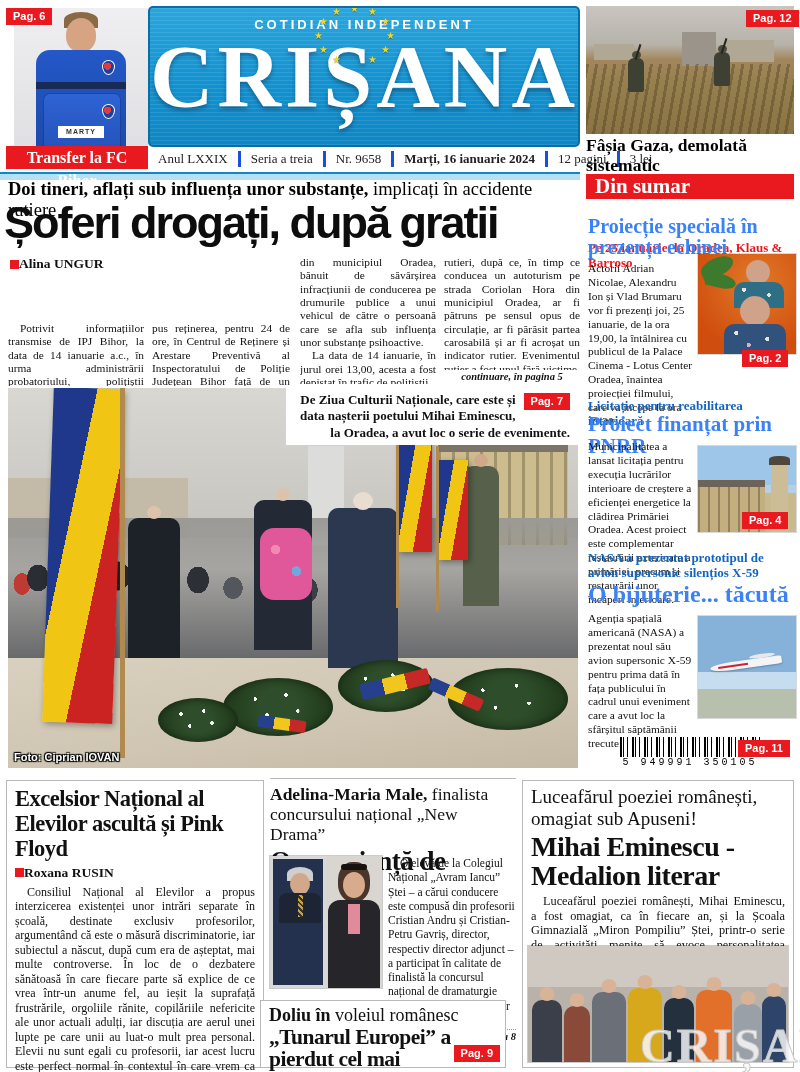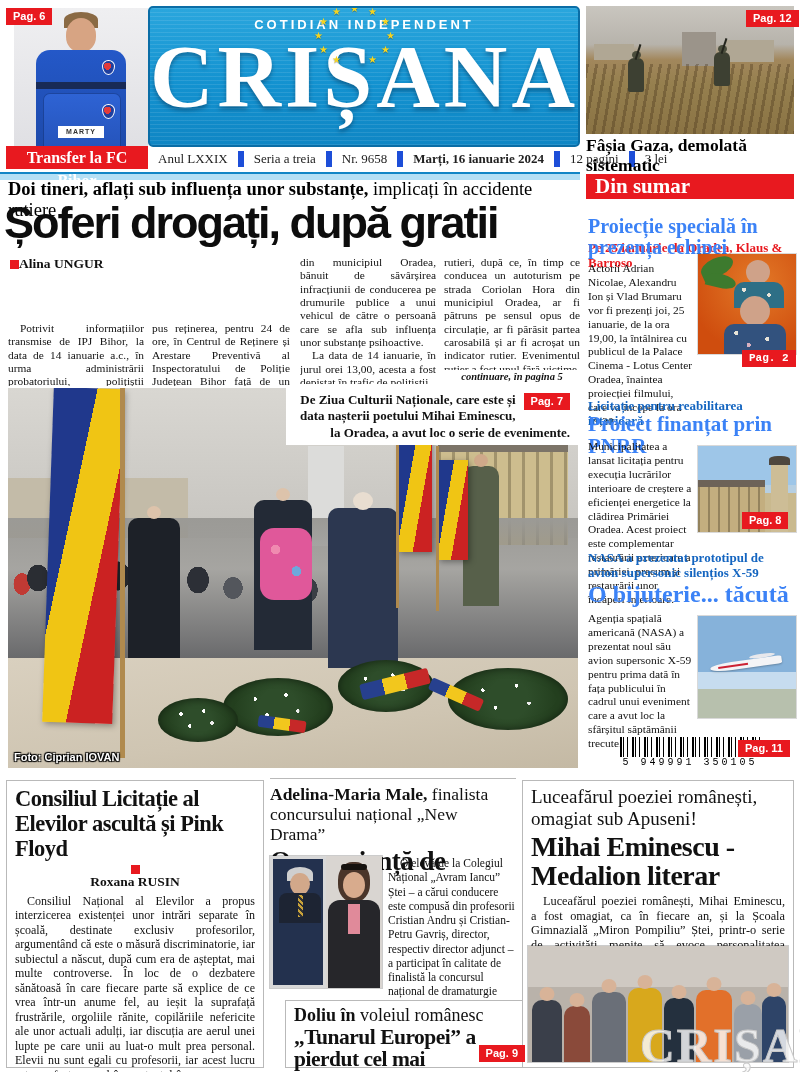--- a/index.html
+++ b/index.html
@@ -31,21 +31,21 @@
   #masthead::after { content:""; position:absolute; inset:0;
     background:repeating-linear-gradient(180deg, rgba(255,255,255,.10) 0 1px, transparent 1px 4px); }
   #cotidian { position:absolute; left:0; right:0; top:9px; text-align:center; color:#fff;
     font:bold 13px "Liberation Sans",sans-serif; letter-spacing:3px; z-index:2; }
   #brand { position:absolute; left:0; right:0; top:18px; text-align:center; color:#fff;
     font:bold 88px "Liberation Serif",serif; letter-spacing:4px; z-index:1;
     text-shadow:0 3px 4px rgba(0,30,60,.4); }
   .star { position:absolute; color:#f6d41f; font-size:10px; z-index:3; text-shadow:0 1px 1px rgba(0,0,0,.3); }
   #dateline { left:148px; top:147px; width:432px; height:24px; display:flex; align-items:center;
     font:13px "Liberation Serif",serif; color:#222; background:#fff; }
-  #dateline > span { padding:0 10px; border-right:6px solid #1d4ed8; white-space:nowrap; }
+  #dateline > span { padding:0 10px; border-right:3px solid #1d4ed8; white-space:nowrap; }
   #dateline > span:last-child { border-right:none; }
   #dateline .bold { font-weight:bold; }
   #strip-line { left:0; top:172px; width:580px; height:2px; background:#1286c6; }
   #strip { left:0; top:174px; width:580px; height:6px; background:#b5e0f5; }
   #war-photo { left:586px; top:6px; width:208px; height:128px; overflow:hidden;
     background:linear-gradient(180deg,#c9c6bf 0%,#b7b3ab 30%,#a2875c 42%,#96804f 60%,#8a7344 100%); }
   .w-bldg { position:absolute; background:#b0a794; }
   .w-ruts { position:absolute; left:0; right:0; bottom:0; height:70px;
     background:repeating-linear-gradient(100deg, rgba(70,50,25,.35) 0 3px, transparent 3px 9px); }
   .soldier { position:absolute; width:16px; height:34px; border-radius:6px 6px 2px 2px; background:#3d4032; }
@@ -149,21 +149,21 @@
   .ad-man-face { position:absolute; left:17px; top:14px; width:20px; height:22px; border-radius:50%; background:#d2a88a; }
   .ad-man-suit { position:absolute; left:6px; top:34px; width:42px; height:30px; border-radius:8px 8px 0 0; background:#1d2433; }
   .ad-man-tie { position:absolute; left:25px; top:36px; width:5px; height:22px; background:repeating-linear-gradient(45deg,#caa33a 0 2px,#333 2px 4px); }
   .ad-right { position:absolute; right:0; top:0; width:50%; height:100%; background:#d9d5d1; }
   .ad-w-hair { position:absolute; left:12px; top:6px; width:32px; height:40px; border-radius:45%; background:#4a352a; }
   .ad-w-face { position:absolute; left:17px; top:16px; width:22px; height:26px; border-radius:50%; background:#d8ab8d; }
   .ad-w-glasses { position:absolute; left:15px; top:8px; width:26px; height:6px; border-radius:3px; background:#16120f; }
   .ad-w-jacket { position:absolute; left:2px; top:44px; width:52px; height:88px; border-radius:12px 12px 0 0; background:#26262a; }
   .ad-w-top { position:absolute; left:22px; top:48px; width:12px; height:30px; background:#e08a9a; }
   #bm-body { left:388px; top:856px; width:128px; font:11.5px "Liberation Serif",serif; line-height:1.24; }
-  #doliu-box { left:285px; top:1000px; width:246px; height:68px; padding:4px 8px; }
+  #doliu-box { left:260px; top:1000px; width:246px; height:68px; padding:4px 8px; }
   #doliu-kicker { font:18px "Liberation Serif",serif; }
   #doliu-kicker b { font-weight:bold; }
   #doliu-head { font:bold 21.5px "Liberation Serif",serif; line-height:1.02; letter-spacing:-0.5px; margin-top:1px; width:210px; }
   #br-box { left:522px; top:780px; width:272px; height:288px; padding:5px 8px; }
   #br-kicker { font:19px "Liberation Serif",serif; line-height:1.15; }
   #br-kicker b { font-weight:normal; }
   #br-head { font:bold 28px "Liberation Serif",serif; line-height:1.04; letter-spacing:-0.5px; margin-top:2px; }
   #br-body { margin-top:4px; font:12.3px "Liberation Serif",serif; line-height:1.2; text-align:justify; }
   #kids-photo { left:528px; top:946px; width:260px; height:116px; overflow:hidden; box-shadow:0 0 0 1px rgba(0,0,0,.2);
     background:linear-gradient(180deg,#cfc9c2 0 35%,#b9b2aa 35% 100%); }
@@ -291,49 +291,49 @@
   <div class="sb-head" style="left:588px;top:216px;width:200px;">Proiecție specială în prezența echipei</div>
   <div class="sb-body" style="left:588px;top:262px;width:106px;height:128px;">Actorii Adrian Nicolae, Alexandru Ion și Vlad Brumaru vor fi prezenți joi, 25 ianuarie, de la ora 19,00, la întâlnirea cu publicul de la Palace Cinema - Lotus Center Oradea, înaintea proiecției filmului, care va începe la ora 19,30.</div>
   <div class="sb-photo" id="actors-photo" style="left:698px;top:254px;width:98px;height:100px;">
     <div class="leaf" style="left:2px;top:4px;width:34px;height:18px;transform:rotate(-24deg);"></div>
     <div class="leaf" style="left:8px;top:20px;width:30px;height:14px;transform:rotate(14deg);"></div>
     <div class="head-skin" style="left:48px;top:6px;width:24px;height:24px;"></div>
     <div class="shirt-floral" style="left:36px;top:28px;width:50px;height:26px;"></div>
     <div class="head-skin" style="left:42px;top:42px;width:30px;height:30px;"></div>
     <div class="shirt-floral" style="left:26px;top:70px;width:62px;height:30px;background-color:#32527e;"></div>
   </div>
-  <div class="badge" style="left:742px;top:350px;font-family:Liberation Mono, monospace;">Pag. 2</div>
+  <div class="badge" style="left:742px;top:350px;">Pag. 2</div>
 
   <div class="sb-kicker blue" style="left:588px;top:399px;">Licitație pentru reabilitarea interioară</div>
   <div class="sb-head" style="left:588px;top:413px;width:206px;font-size:21px;">Proiect finanțat prin PNRR</div>
   <div class="sb-body" style="left:588px;top:440px;width:106px;height:128px;">Municipalitatea a lansat licitația pentru execuția lucrărilor interioare de creștere a eficienței energetice la clădirea Primăriei Oradea. Acest proiect este complementar restaurării exterioare a primăriei, precum și restaurării unor încăperi interioare.</div>
   <div class="sb-photo" id="cityhall-photo" style="left:698px;top:446px;width:98px;height:86px;">
     <div class="ch-roof"></div>
     <div class="ch-main"></div>
     <div class="ch-tower"></div>
     <div class="ch-cap"></div>
   </div>
-  <div class="badge" style="left:742px;top:512px;">Pag. 8</div>
+  <div class="badge" style="left:742px;top:512px;">Pag. 4</div>
 
   <div class="sb-kicker blue" style="left:588px;top:551px;">NASA a prezentat prototipul de avion supersonic silențios X-59</div>
   <div class="sb-head" style="left:588px;top:582px;width:206px;font-size:24px;">O bijuterie... tăcută</div>
   <div class="sb-body" style="left:588px;top:612px;width:106px;height:130px;">Agenția spațială americană (NASA) a prezentat noul său avion supersonic X-59 pentru prima dată în fața publicului în cadrul unui eveniment care a avut loc la sfârșitul săptămânii trecute.</div>
   <div class="sb-photo" id="plane-photo" style="left:698px;top:616px;width:98px;height:102px;">
     <div class="plane"></div>
   </div>
   <div class="badge" style="left:738px;top:740px;">Pag. 11</div>
 
   <div class="abs" id="barcode-wrap">
     <div id="barcode"></div>
     <div id="barcode-digits">5 949991 350105</div>
   </div>
 
   <div class="box" id="bl-box">
-    <div id="bl-head">Consiliul Licitație al Elevilor ascultă și Pink Floyd</div>
-    <div class="byline" style="position:static;margin-top:3px;flex-direction:column;">
+    <div id="bl-head">Excelsior Național al Elevilor ascultă și Pink Floyd</div>
+    <div class="byline" style="position:static;margin-top:3px;">
       <span class="sq"></span>
       <span>Roxana RUSIN</span>
     </div>
     <div id="bl-body" class="indent">Consiliul Național al Elevilor a propus interzicerea existenței unor intrări separate în școală, destinate exclusiv profesorilor, argumentând că este o măsură discriminatorie, iar subiectul a născut, după cum era de așteptat, mai multe controverse. În loc de o dezbatere sănătoasă în care fiecare parte să explice de ce vrea într-un anume fel, au ieșit la suprafață frustrările, orgoliile rănite, copilăriile nefericite ale unor actuali adulți, iar discuția are aerul unei lupte pe care unii au luat-o mult prea personal. Elevii nu sunt egali cu profesorii, iar acest lucru este perfect normal în contextul în care vrem ca un adult pregătit intelectual să formeze un copil. Cred că nici copiii nu aspiră la o astfel de poziție pentru că sunt și ei conștienți de limitele dezvoltării lor cognitive, emoționale, intelectuale. De fapt, se schimbă sensibilitățile pe măsură ce vin noi generații. Faptul că ei doresc să intre pe aceeași ușă pe care intră și profesorii în școală nu subminează...</div>
 
   </div>
 
   <div class="abs" id="bm-wrap">
     <div id="bm-kicker">
       <b>Adelina-Maria Male,</b><span> finalista concursului național „New Drama”</span>

